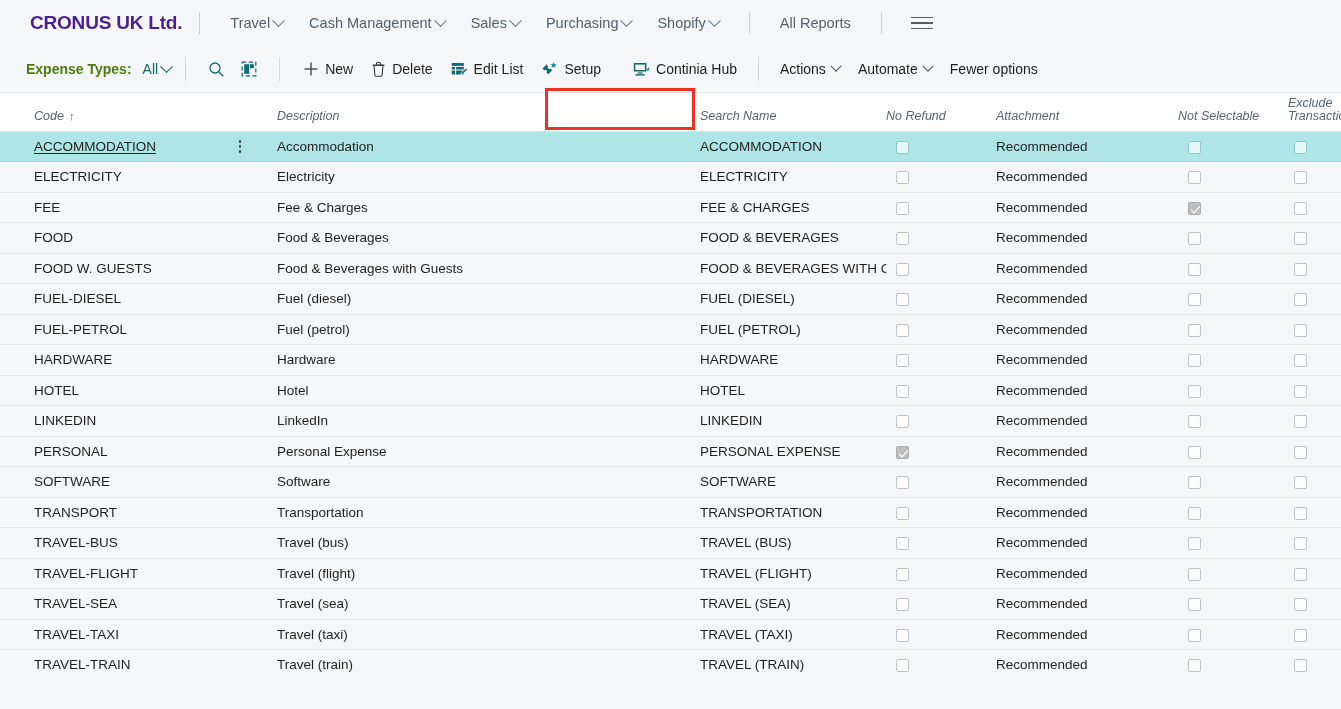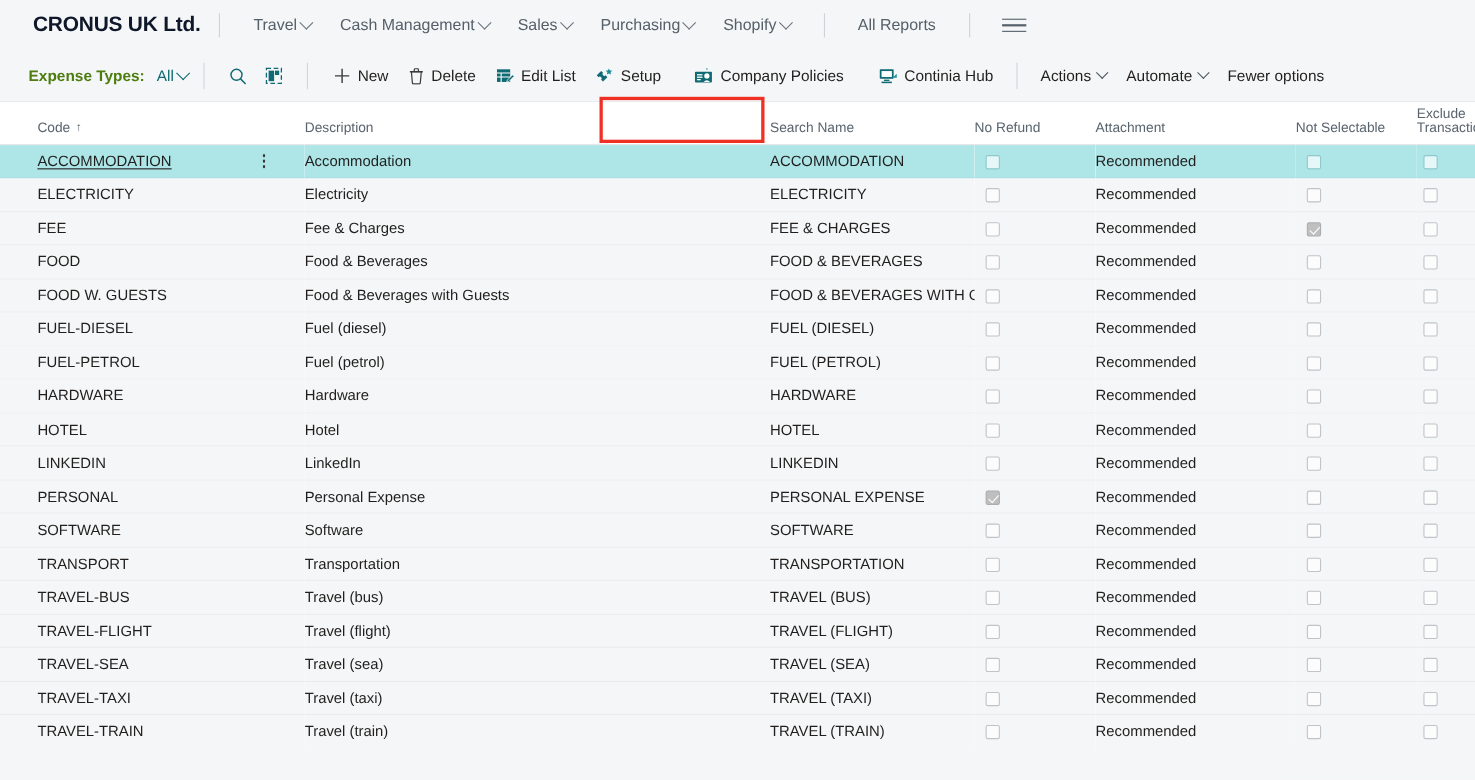--- a/index.html
+++ b/index.html
@@ -17,21 +17,21 @@
     height: 46px;
     background: #F5F6F7;
     display: flex;
     align-items: center;
     padding: 0 0 0 30px;
     position: relative;
   }
   .company-title {
     font-size: 19px;
     font-weight: bold;
-    color: #0f172a;
+    color: #4c1d95;
     letter-spacing: -0.2px;
     white-space: nowrap;
   }
   .nav-sep {
     width: 1px;
     height: 22px;
     background: #CFD3D6;
     margin: 0 17px;
     flex: none;
   }
@@ -128,20 +128,21 @@
   table.grid th {
     font-size: 12.5px;
     font-weight: normal;
     color: #5A646E;
     text-align: left;
     vertical-align: bottom;
     padding: 0 0 8px 0;
     height: 38px;
     background: #FFFFFF;
     border-bottom: 1px solid #E2E4E6;
+    font-style: italic;
   }
   table.grid td {
     font-size: 13.5px;
     color: #201F1E;
     height: 30.5px;
     padding: 0;
     border-bottom: 1px solid #EAEBEC;
     background: #F5F6F7;
     vertical-align: middle;
     white-space: nowrap;
@@ -308,34 +309,20 @@
   <div class="cmd-btn">
     <span>
       <svg class="ic" width="17" height="16" viewBox="0 0 17 16">
         <path d="M1.5 7.5 L5.5 3.5 L7.2 5.2 A1.6 1.6 0 0 0 9.5 7.5 L11.2 9.2 L7.2 13.2 L5.5 11.5 A1.6 1.6 0 0 0 3.2 9.2 Z" fill="#0F6A73"></path>
         <path d="M12.4 1.2 l1.1 1.8 2.1 0.2 -1.5 1.5 0.4 2.1 -1.9 -1 -1.9 1 0.4 -2.1 -1.5 -1.5 2.1 -0.2 z" fill="#1B8E99"></path>
       </svg>
     </span>
     <span>Setup</span>
   </div>
 
-  <div class="cmd-btn" style="margin-left:12px;">
-    <span>
-      <svg class="ic" width="18" height="16" viewBox="0 0 18 16">
-        <rect x="0.8" y="4.2" width="15.4" height="9.8" rx="0.8" fill="#0F6A73"></rect>
-        <rect x="2.6" y="6.4" width="5" height="1.2" fill="#FFFFFF"></rect>
-        <rect x="2.6" y="8.6" width="5" height="1.2" fill="#FFFFFF"></rect>
-        <rect x="2.6" y="10.8" width="3.4" height="1.2" fill="#FFFFFF"></rect>
-        <circle cx="11.6" cy="8" r="2.4" fill="#FFFFFF"></circle>
-        <path d="M8.6 13.6 q3-3.2 6 0 z" fill="#FFFFFF"></path>
-        <path d="M11.6 0.6 l0.9 1.6 h-1.8 z" fill="#1B8E99"></path>
-      </svg>
-    </span>
-    <span>Company Policies</span>
-  </div>
 
   <div class="cmd-btn" style="margin-left:14px;">
     <span>
       <svg class="ic" width="17" height="16" viewBox="0 0 17 16">
         <rect x="0.8" y="2" width="12.6" height="8.6" rx="0.6" fill="#0F6A73"></rect>
         <rect x="2.4" y="3.6" width="9.4" height="5.4" fill="#FFFFFF"></rect>
         <rect x="4.6" y="11.4" width="5" height="1.2" fill="#0F6A73"></rect>
         <rect x="2.4" y="13.2" width="9.4" height="1.4" fill="#0F6A73"></rect>
         <path d="M12.6 9.6 l3.6 -3.6 v3.6 z" fill="#1B8E99"></path>
       </svg>

